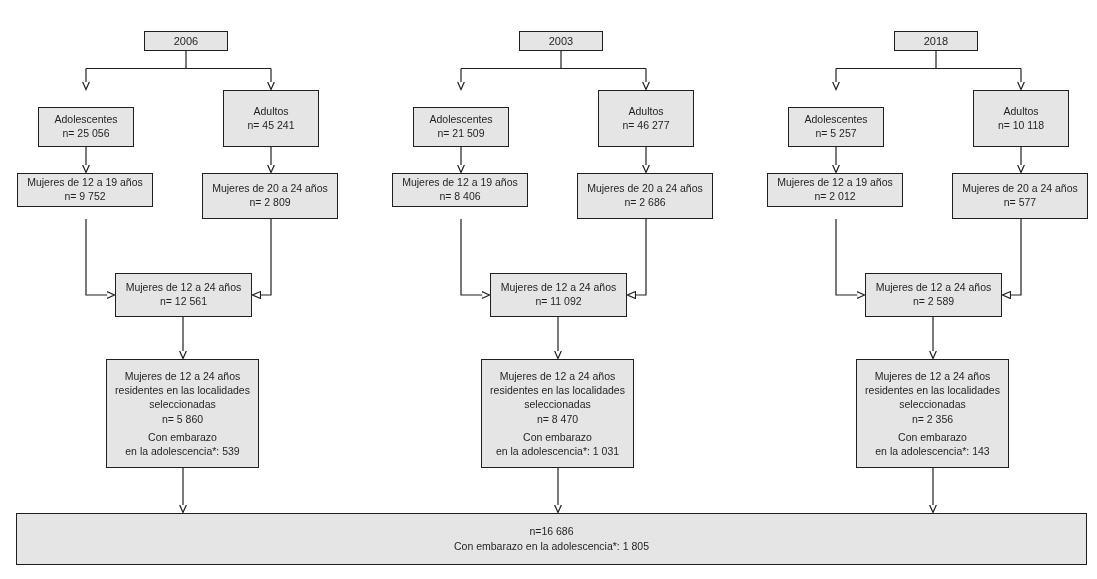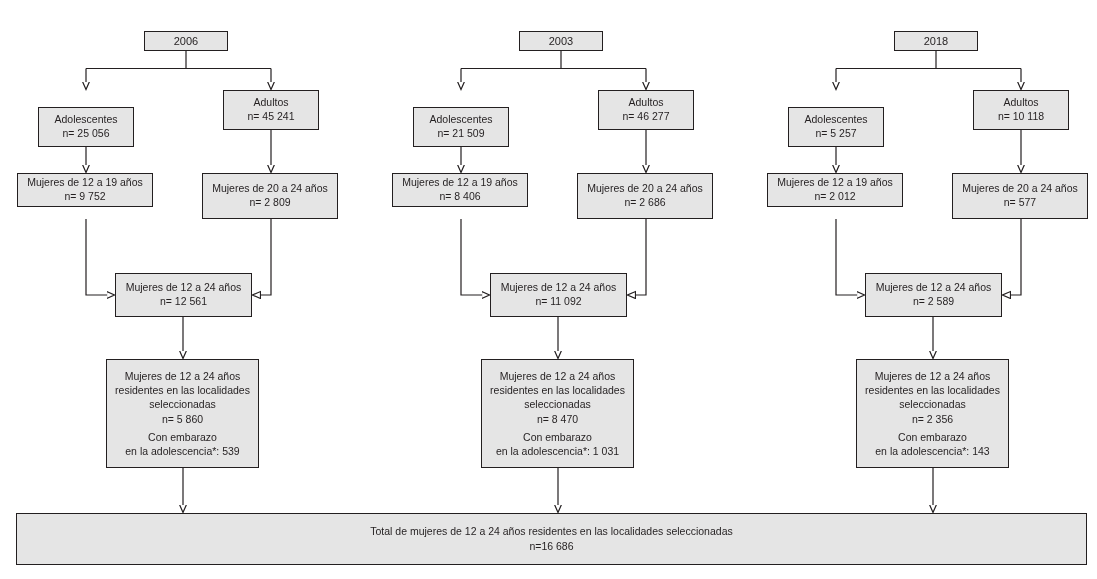--- a/index.html
+++ b/index.html
@@ -21,21 +21,21 @@
     border:1.3px solid #231f20;
     background:#e5e5e5;
     display:flex;flex-direction:column;
     align-items:center;justify-content:center;
     text-align:center;
     font-size:10.5px;line-height:1.3;
     pointer-events:auto;
   }
   .year-box{left:calc(var(--cx) - 42px);top:31px;width:84px;height:20px;font-size:11px;}
   .adol-box{left:calc(var(--cx) - 148px);top:107px;width:96px;height:40px;}
-  .adul-box{left:calc(var(--cx) + 37px);top:90px;width:96px;height:40px;}
+  .adul-box{left:calc(var(--cx) + 37px);top:90px;width:96px;height:57px;}
   .m1219-box{left:calc(var(--cx) - 169px);top:173px;width:136px;height:34px;}
   .m2024-box{left:calc(var(--cx) + 16px);top:173px;width:136px;height:46px;}
   .m1224-box{left:calc(var(--cx) - 71px);top:273px;width:137px;height:44px;}
   .res-box{left:calc(var(--cx) - 80px);top:359px;width:153px;height:109px;line-height:1.35;}
   .total-box{left:16px;top:513px;width:1071px;height:52px;line-height:1.4;}
   .emb-gap{margin-top:4px;}
   svg.connectors{position:absolute;left:0;top:0;pointer-events:none;}
   svg.connectors path{stroke:#231f20;stroke-width:1.2;fill:none;}
 </style>
 </head>
@@ -180,17 +180,17 @@
       <span>Mujeres de 12 a 24 años</span>
       <span>residentes en las localidades</span>
       <span>seleccionadas</span>
       <span>n= 2 356</span>
       <span class="emb-gap">Con embarazo</span>
       <span>en la adolescencia*: 143</span>
     </div>
   </div>
 
   <div class="box total-box">
-    <span>Total de mujeres de 12 a 24 años residentes en las localidades seleccionadas</span>
     <span>n=16 686</span>
+    <span>Con embarazo en la adolescencia*: 1 805</span>
   </div>
 
 </div>
 
 </body></html>

